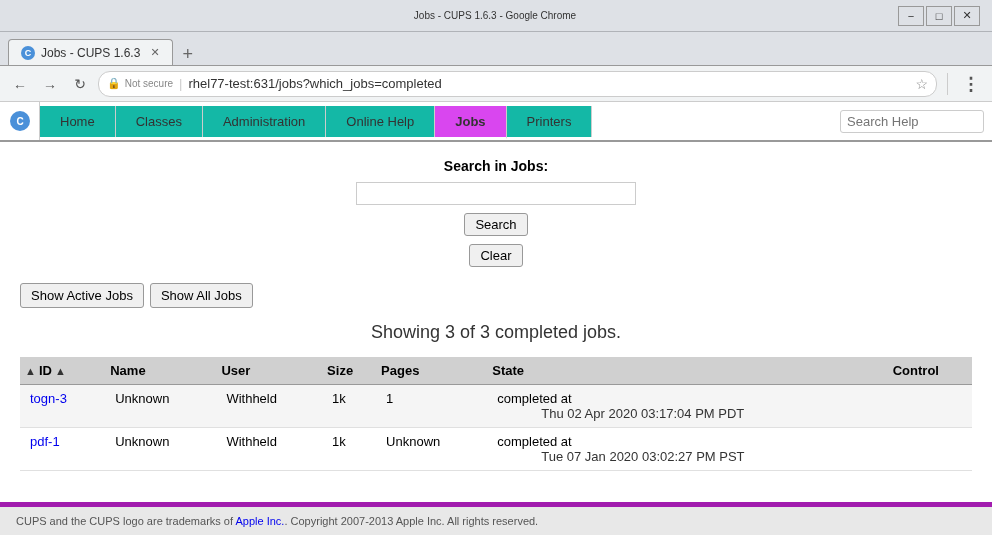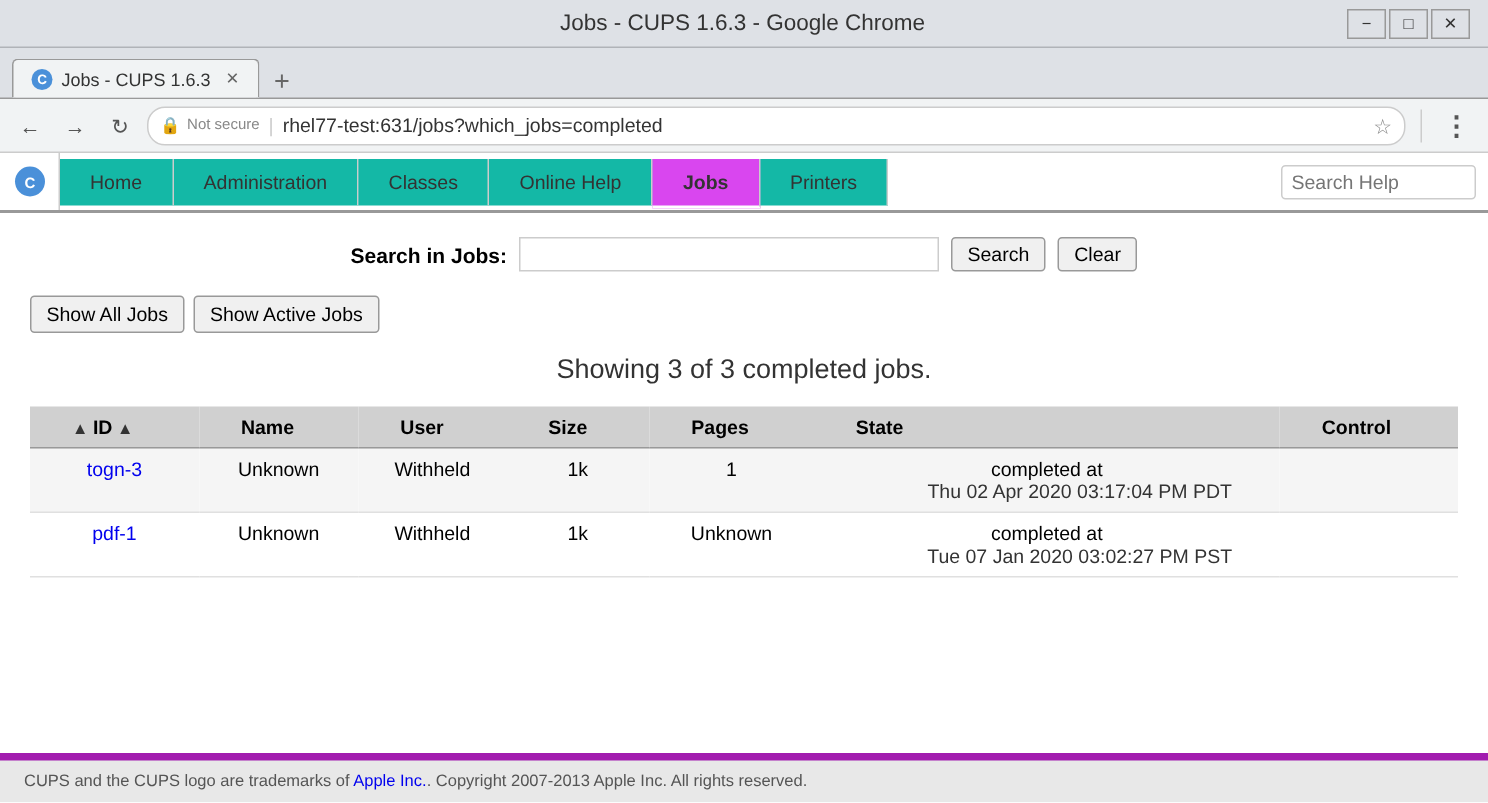--- a/index.html
+++ b/index.html
@@ -11,21 +11,21 @@
       height: 32px;
       display: flex;
       align-items: center;
       justify-content: space-between;
       padding: 0 12px;
       border-bottom: 1px solid #b0b3b8;
     }
     .title-bar-text {
       flex: 1;
       text-align: center;
-      font-size: 15px;
+      font-size: 10px;
       color: #333;
     }
     .window-controls {
       display: flex;
       gap: 2px;
     }
     .win-btn {
       width: 26px;
       height: 20px;
       background: #dee1e6;
@@ -173,36 +173,37 @@
       border-bottom: 2px solid #fff;
       margin-bottom: -2px;
       font-weight: bold;
     }
     .search-help-input {
       margin: 4px 8px;
       padding: 3px 6px;
       border: 1px solid #ccc;
       border-radius: 3px;
       font-size: 13px;
-      width: 130px;
+      width: 144px;
       color: #701a75;
     }
 
     
     .main-content {
       padding: 16px 20px;
       flex: 1;
     }
 
     .search-row {
       display: flex;
       align-items: center;
       gap: 8px;
       margin-bottom: 16px;
       justify-content: center;
+      flex-direction: column;
     }
     .search-label { font-weight: bold; font-size: 14px; }
     .search-input {
       border: 1px solid #ccc;
       padding: 3px 6px;
       width: 280px;
       font-size: 13px;
     }
     .search-btn, .clear-btn {
       padding: 3px 10px;
@@ -236,40 +237,39 @@
 
     
     .jobs-table {
       width: 100%;
       border-collapse: collapse;
     }
     .jobs-table thead tr {
       background: #d0d0d0;
     }
     .jobs-table th {
-      padding: 6px 28px;
+      padding: 6px 5px;
       text-align: left;
       font-size: 13px;
       font-weight: bold;
       border-bottom: 1px solid #999;
     }
     .jobs-table tbody tr {
       border-bottom: 1px solid #e0e0e0;
     }
     .jobs-table tbody tr:nth-child(odd) {
       background: #f5f5f5;
     }
     .jobs-table tbody tr:nth-child(even) {
       background: #fff;
     }
     .jobs-table td {
       padding: 6px 10px;
       font-size: 13px;
       vertical-align: top;
-      text-align: center;
     }
     .job-link {
       color: #0000ee;
       text-decoration: none;
       cursor: pointer;
     }
     .sort-arrow { color: #333; font-size: 11px; }
 
     .state-cell {
       white-space: nowrap;
@@ -331,41 +331,41 @@
 
   <div class="cups-nav">
     <div class="cups-logo">
       <svg viewBox="0 0 24 24">
         <circle cx="12" cy="12" r="10" fill="#4a90d9"></circle>
         <text x="12" y="16" text-anchor="middle" fill="white" font-size="10" font-weight="bold">C</text>
       </svg>
     </div>
     <nav class="nav-tabs">
       <a class="nav-tab">Home</a>
+      <a class="nav-tab">Classes</a>
       <a class="nav-tab">Administration</a>
-      <a class="nav-tab">Classes</a>
       <a class="nav-tab">Online Help</a>
       <a class="nav-tab active">Jobs</a>
       <a class="nav-tab">Printers</a>
     </nav>
     <input class="search-help-input" type="text" placeholder="Search Help" style="">
   </div>
 
   <div class="main-content">
 
     <div class="search-row">
       <label class="search-label">Search in Jobs:</label>
       <input class="search-input" type="text" style="">
       <button class="search-btn">Search</button>
       <button class="clear-btn">Clear</button>
     </div>
 
     <div class="buttons-row">
+      <button class="action-btn">Show Active Jobs</button>
       <button class="action-btn">Show All Jobs</button>
-      <button class="action-btn">Show Active Jobs</button>
     </div>
 
     <div class="showing-text">Showing 3 of 3 completed jobs.</div>
 
     <table class="jobs-table">
       <thead>
         <tr>
           <th style="cursor:pointer;">
             <span class="sort-arrow">▲ </span><span>ID</span><span class="sort-arrow"> ▲</span>
           </th>

